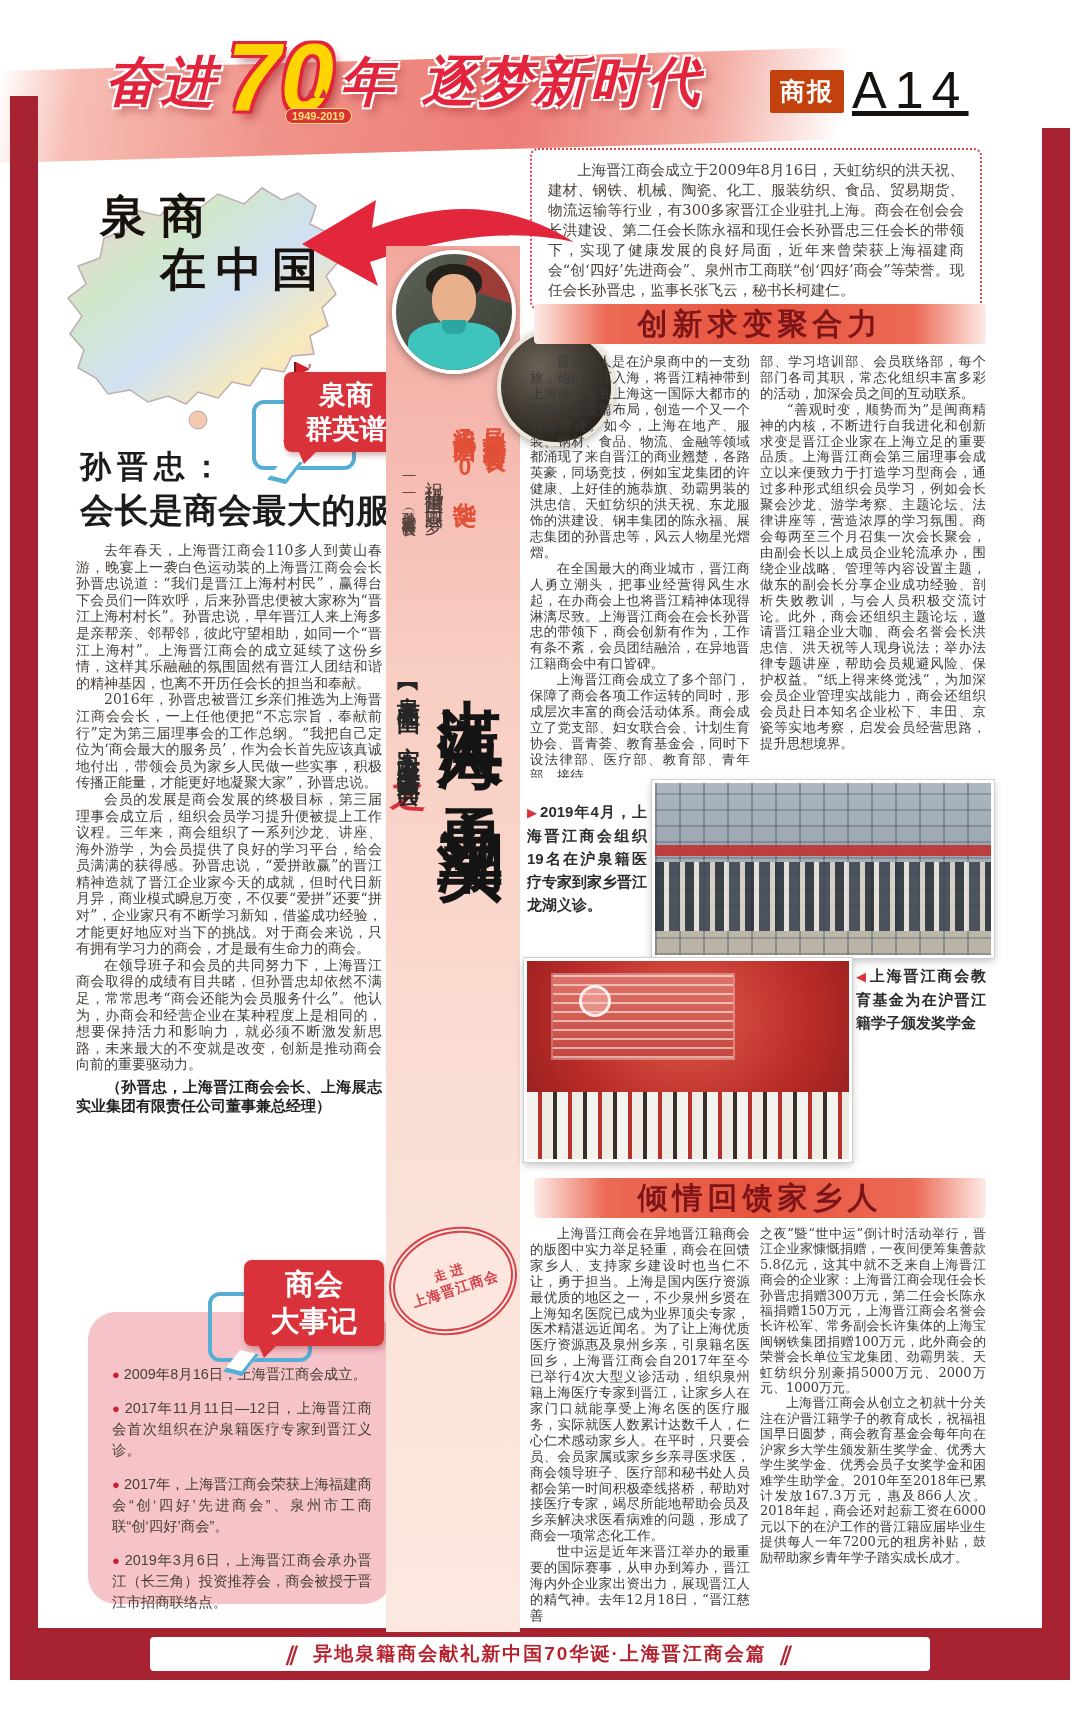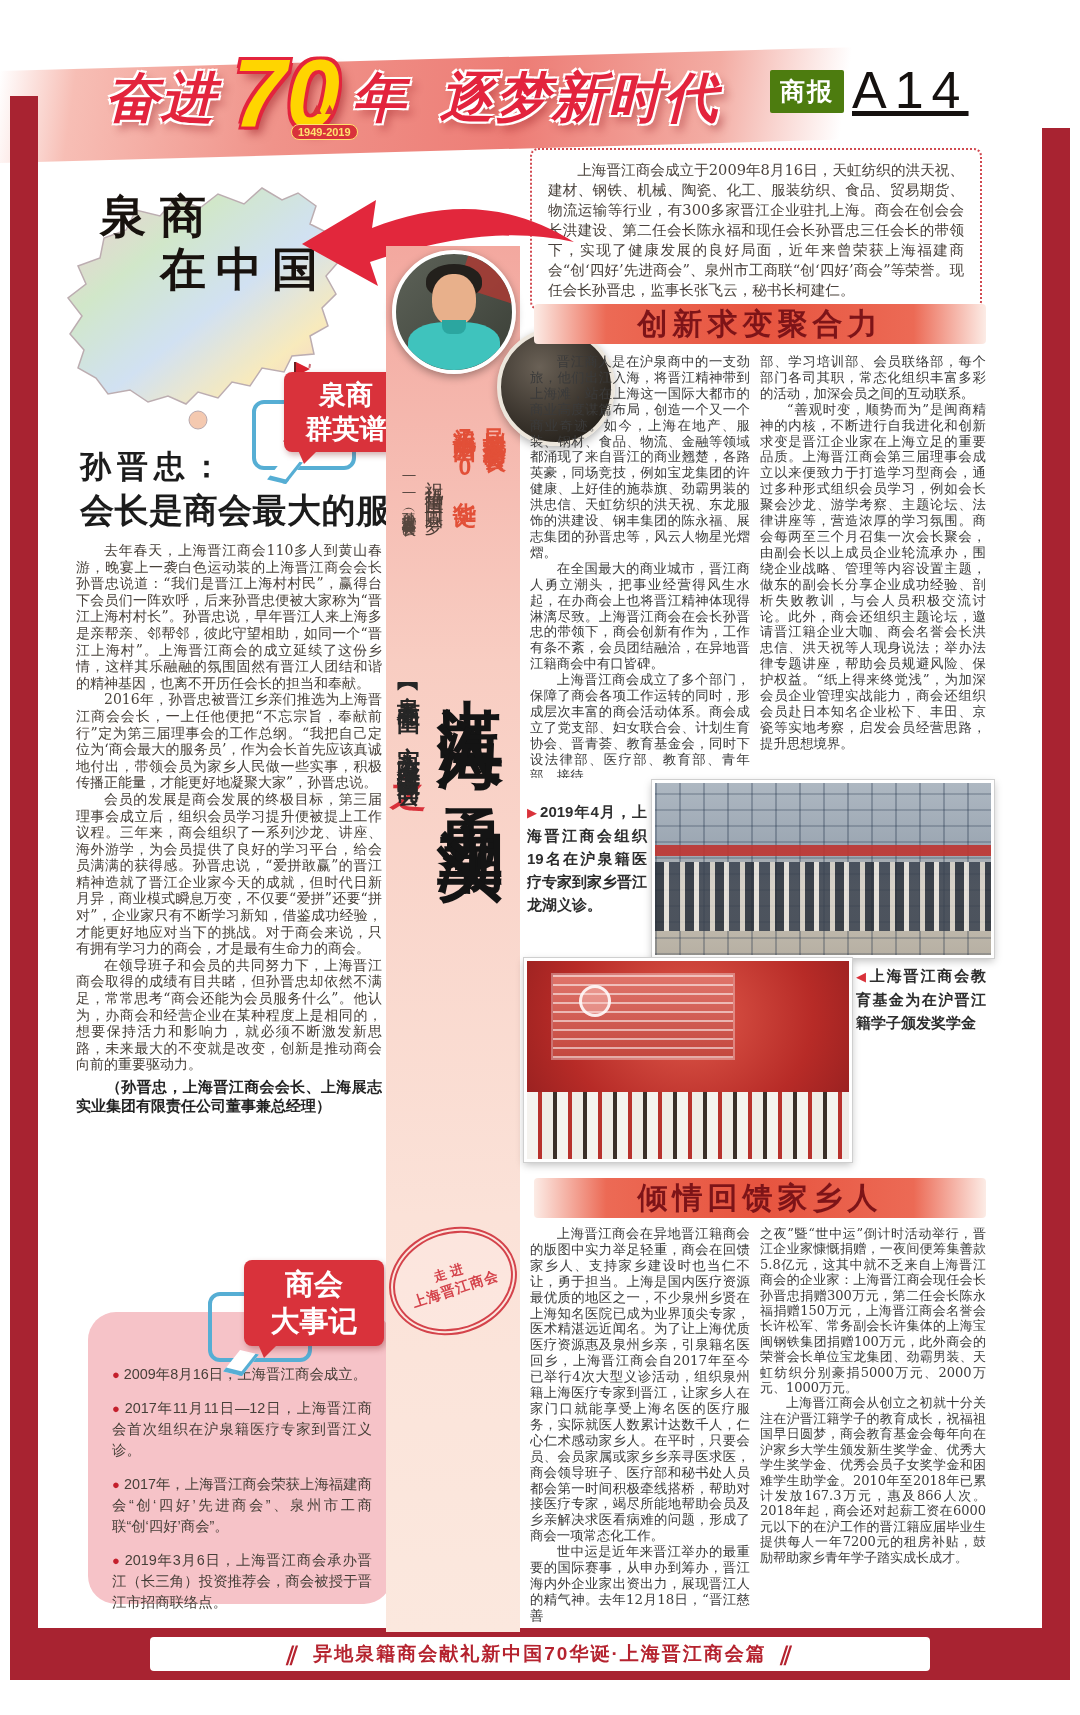--- a/index.html
+++ b/index.html
@@ -13,30 +13,30 @@
   .bar-right{left:1042px;top:128px;width:28px;height:1500px;background:#a82331;}
   .bar-bottom{left:10px;top:1628px;width:1060px;height:52px;background:#a82331;}
   .footer-pill{left:150px;top:1637px;width:780px;height:34px;background:#fff;border-radius:4px;
                display:flex;align-items:center;justify-content:center;gap:14px;
                color:#b5232f;font-weight:700;font-size:19px;letter-spacing:2px;}
   .footer-slash{font-style:italic;font-weight:900;transform:skewX(-18deg);font-size:20px;}
 
   
   .banner{left:0;top:56px;width:1080px;height:92px;transform:skewY(-1.6deg);
           background:linear-gradient(98deg,#ffffff 0%,#f7beb5 7%,#f0938a 26%,#ed7d76 48%,#f3aca3 66%,#ffffff 78%);}
-  .logo-row{left:105px;top:62px;display:flex;align-items:flex-start;gap:6px;}
+  .logo-row{left:105px;top:46px;display:flex;align-items:flex-start;}
   .slogan{font-style:italic;font-weight:900;color:#e3243d;font-size:54px;letter-spacing:2px;
           text-shadow:-2px -2px 0 #fff,2px -2px 0 #fff,-2px 2px 0 #fff,2px 2px 0 #fff,5px 6px 8px rgba(140,10,20,.45);}
   .num-wrap{position:relative;display:inline-block;margin:-10px 6px 0 10px;}
   .num70{font-style:italic;font-weight:900;font-size:96px;line-height:84px;color:#ffd500;
          text-shadow:-3px -3px 0 #e3243d,3px -3px 0 #e3243d,-3px 3px 0 #e3243d,3px 3px 0 #e3243d,6px 7px 10px rgba(140,10,20,.5);}
   .anniv{position:absolute;left:58px;bottom:-4px;background:#d9323b;color:#ffe26e;font-size:11px;font-weight:700;
          padding:1px 6px;border-radius:8px;border:1px solid #ffe26e;white-space:nowrap;}
   .pagodas{position:absolute;left:76px;bottom:18px;color:#d9323b;font-size:16px;letter-spacing:-3px;}
-  .paper-box{left:770px;top:70px;background:#4d7c0f;color:#fff;font-weight:900;font-size:25px;
+  .paper-box{left:770px;top:70px;background:#c2410c;color:#fff;font-weight:900;font-size:25px;
              padding:5px 10px;letter-spacing:2px;border-radius:2px;}
   .page-no{left:852px;top:60px;font-size:52px;color:#15110f;letter-spacing:8px;font-weight:500;text-decoration:underline;}
   .edition{left:766px;top:122px;width:268px;text-align:left;font-size:26px;font-weight:700;color:#15110f;letter-spacing:2px;}
 
   
   .intro-box{left:530px;top:148px;width:452px;height:162px;border:2px dotted #d14a50;border-radius:8px;
              padding:10px 16px 8px 16px;box-sizing:border-box;color:#4a423c;font-size:14.6px;line-height:20px;
              text-align:justify;}
   .intro-box p{margin:0;text-indent:2em;}
   .intro-line{margin-top:2px;padding-left:2em;}

